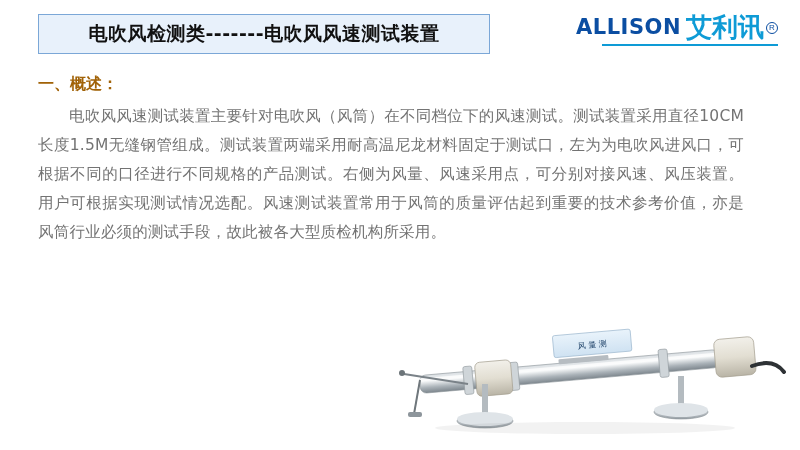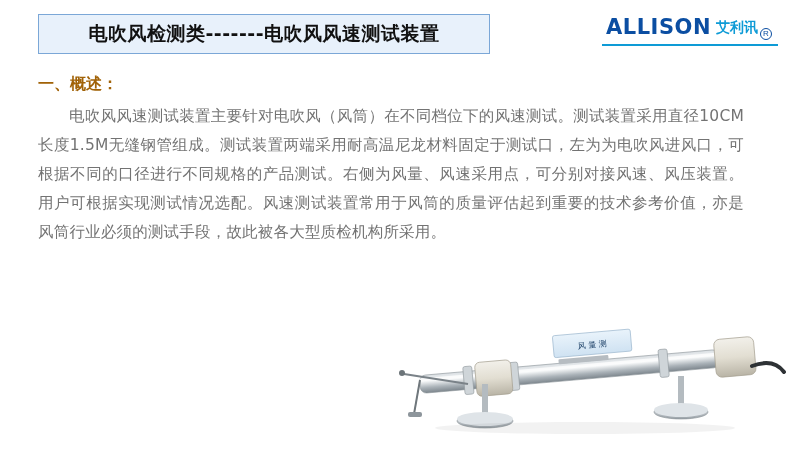--- a/index.html
+++ b/index.html
@@ -37,36 +37,36 @@
   .title-text {
     font-family: "DejaVu Sans", "Liberation Sans", sans-serif;
     font-size: 19px;
     font-weight: bold;
     color: #111111;
     letter-spacing: 0.5px;
     white-space: nowrap;
   }
   .brand {
     position: absolute;
-    right: 28px;
+    right: 22px;
     top: 14px;
     display: flex;
-    align-items: flex-end;
+    align-items: center;
   }
   .brand-latin {
     font-family: "DejaVu Sans", "Liberation Sans", sans-serif;
     font-size: 21px;
     font-weight: bold;
     color: #0b4ea2;
     letter-spacing: 0.5px;
     line-height: 26px;
   }
   .brand-cn {
     font-family: "DejaVu Sans", "Liberation Sans", sans-serif;
-    font-size: 14px;
+    font-size: 26px;
     font-weight: bold;
     color: #0e9bd6;
     line-height: 26px;
     margin-left: 5px;
   }
   .brand-tm {
     font-size: 8px;
     color: #0b4ea2;
     border: 1px solid #0b4ea2;
     border-radius: 50%;

